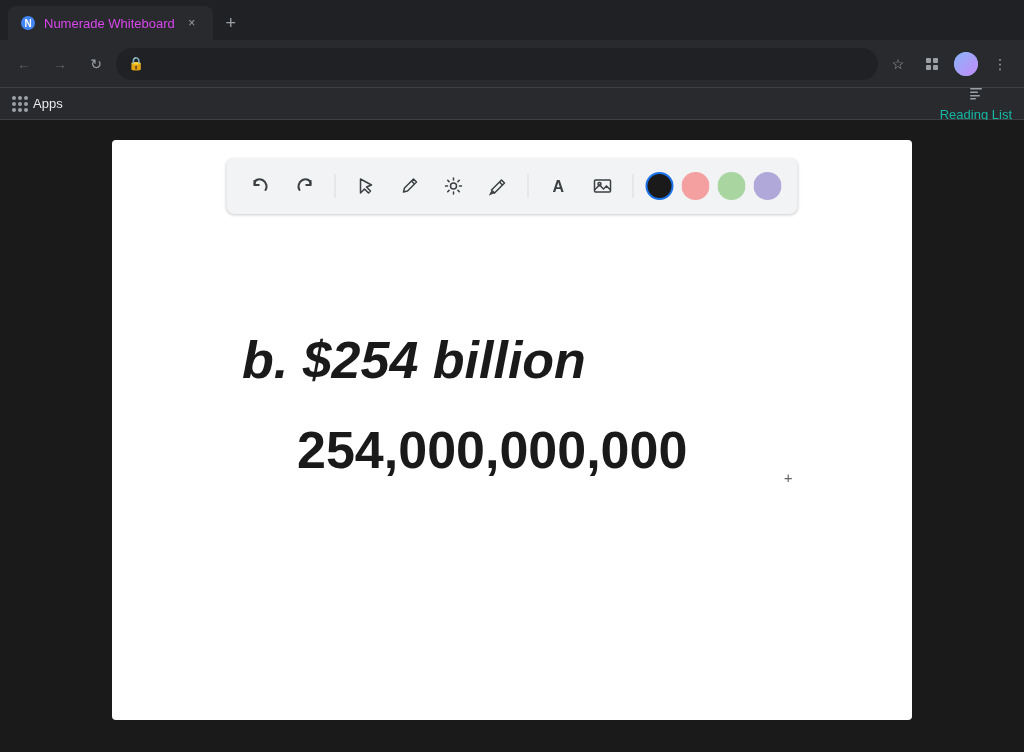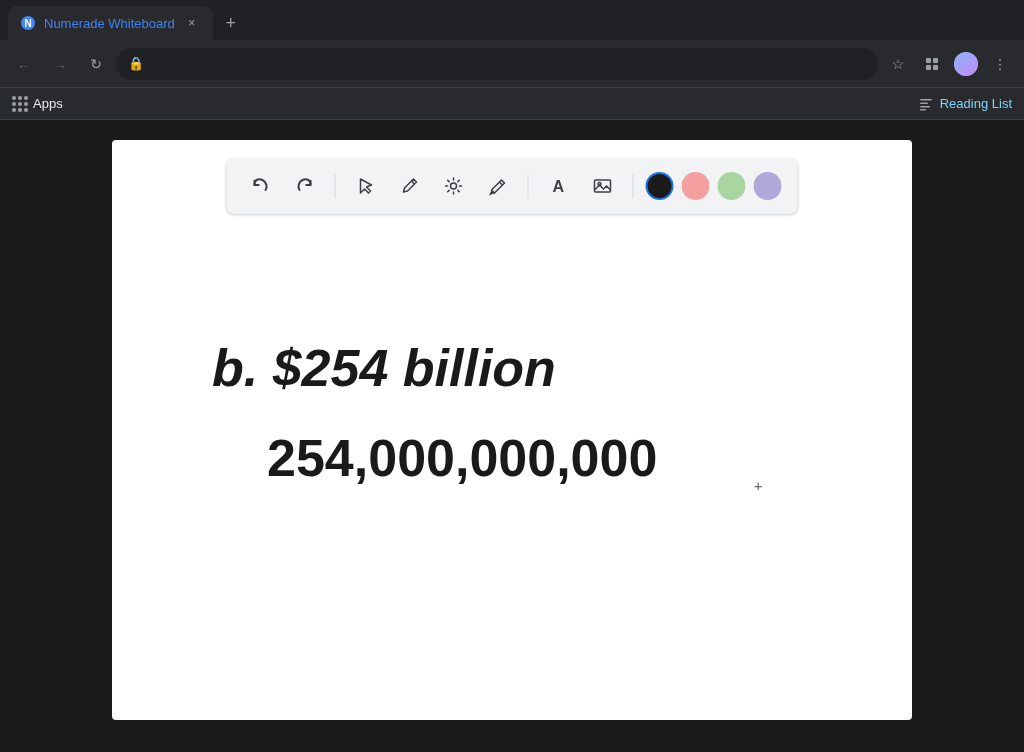--- a/index.html
+++ b/index.html
@@ -51,21 +51,21 @@
       justify-content: center;
     }
 
     .tab-favicon svg {
       width: 16px;
       height: 16px;
     }
 
     .tab-title {
       font-size: 13px;
-      color: #3b82f6;
+      color: #d946ef;
       flex: 1;
       overflow: hidden;
       white-space: nowrap;
       text-overflow: ellipsis;
     }
 
     .tab-close {
       width: 18px;
       height: 18px;
       border-radius: 50%;
@@ -186,22 +186,23 @@
       font-size: 13px;
       color: #e8eaed;
     }
 
     .reading-list-btn {
       margin-left: auto;
       display: flex;
       align-items: center;
       gap: 6px;
       cursor: pointer;
-      color: #7dd3fc;
+      color: #14b8a6;
       font-size: 13px;
+      flex-direction: column;
     }
 
     
     .content-area {
       flex: 1;
       background: #1a1a1a;
       display: flex;
       justify-content: center;
       align-items: flex-start;
       padding: 20px;
@@ -260,24 +261,25 @@
       border: 2px solid transparent;
     }
 
     .color-btn.active {
       border-color: #1a73e8;
     }
 
     
     .canvas-content {
       position: absolute;
-      top: 16px;
+      top: 8px;
       left: 0;
       width: 100%;
       height: 100%;
+      padding-left: 30px;
     }
   </style>
 </head>
 <body>
 
 <div class="browser-window">
 
   <div class="tab-bar">
     <div class="tab">
       <div class="tab-favicon">

